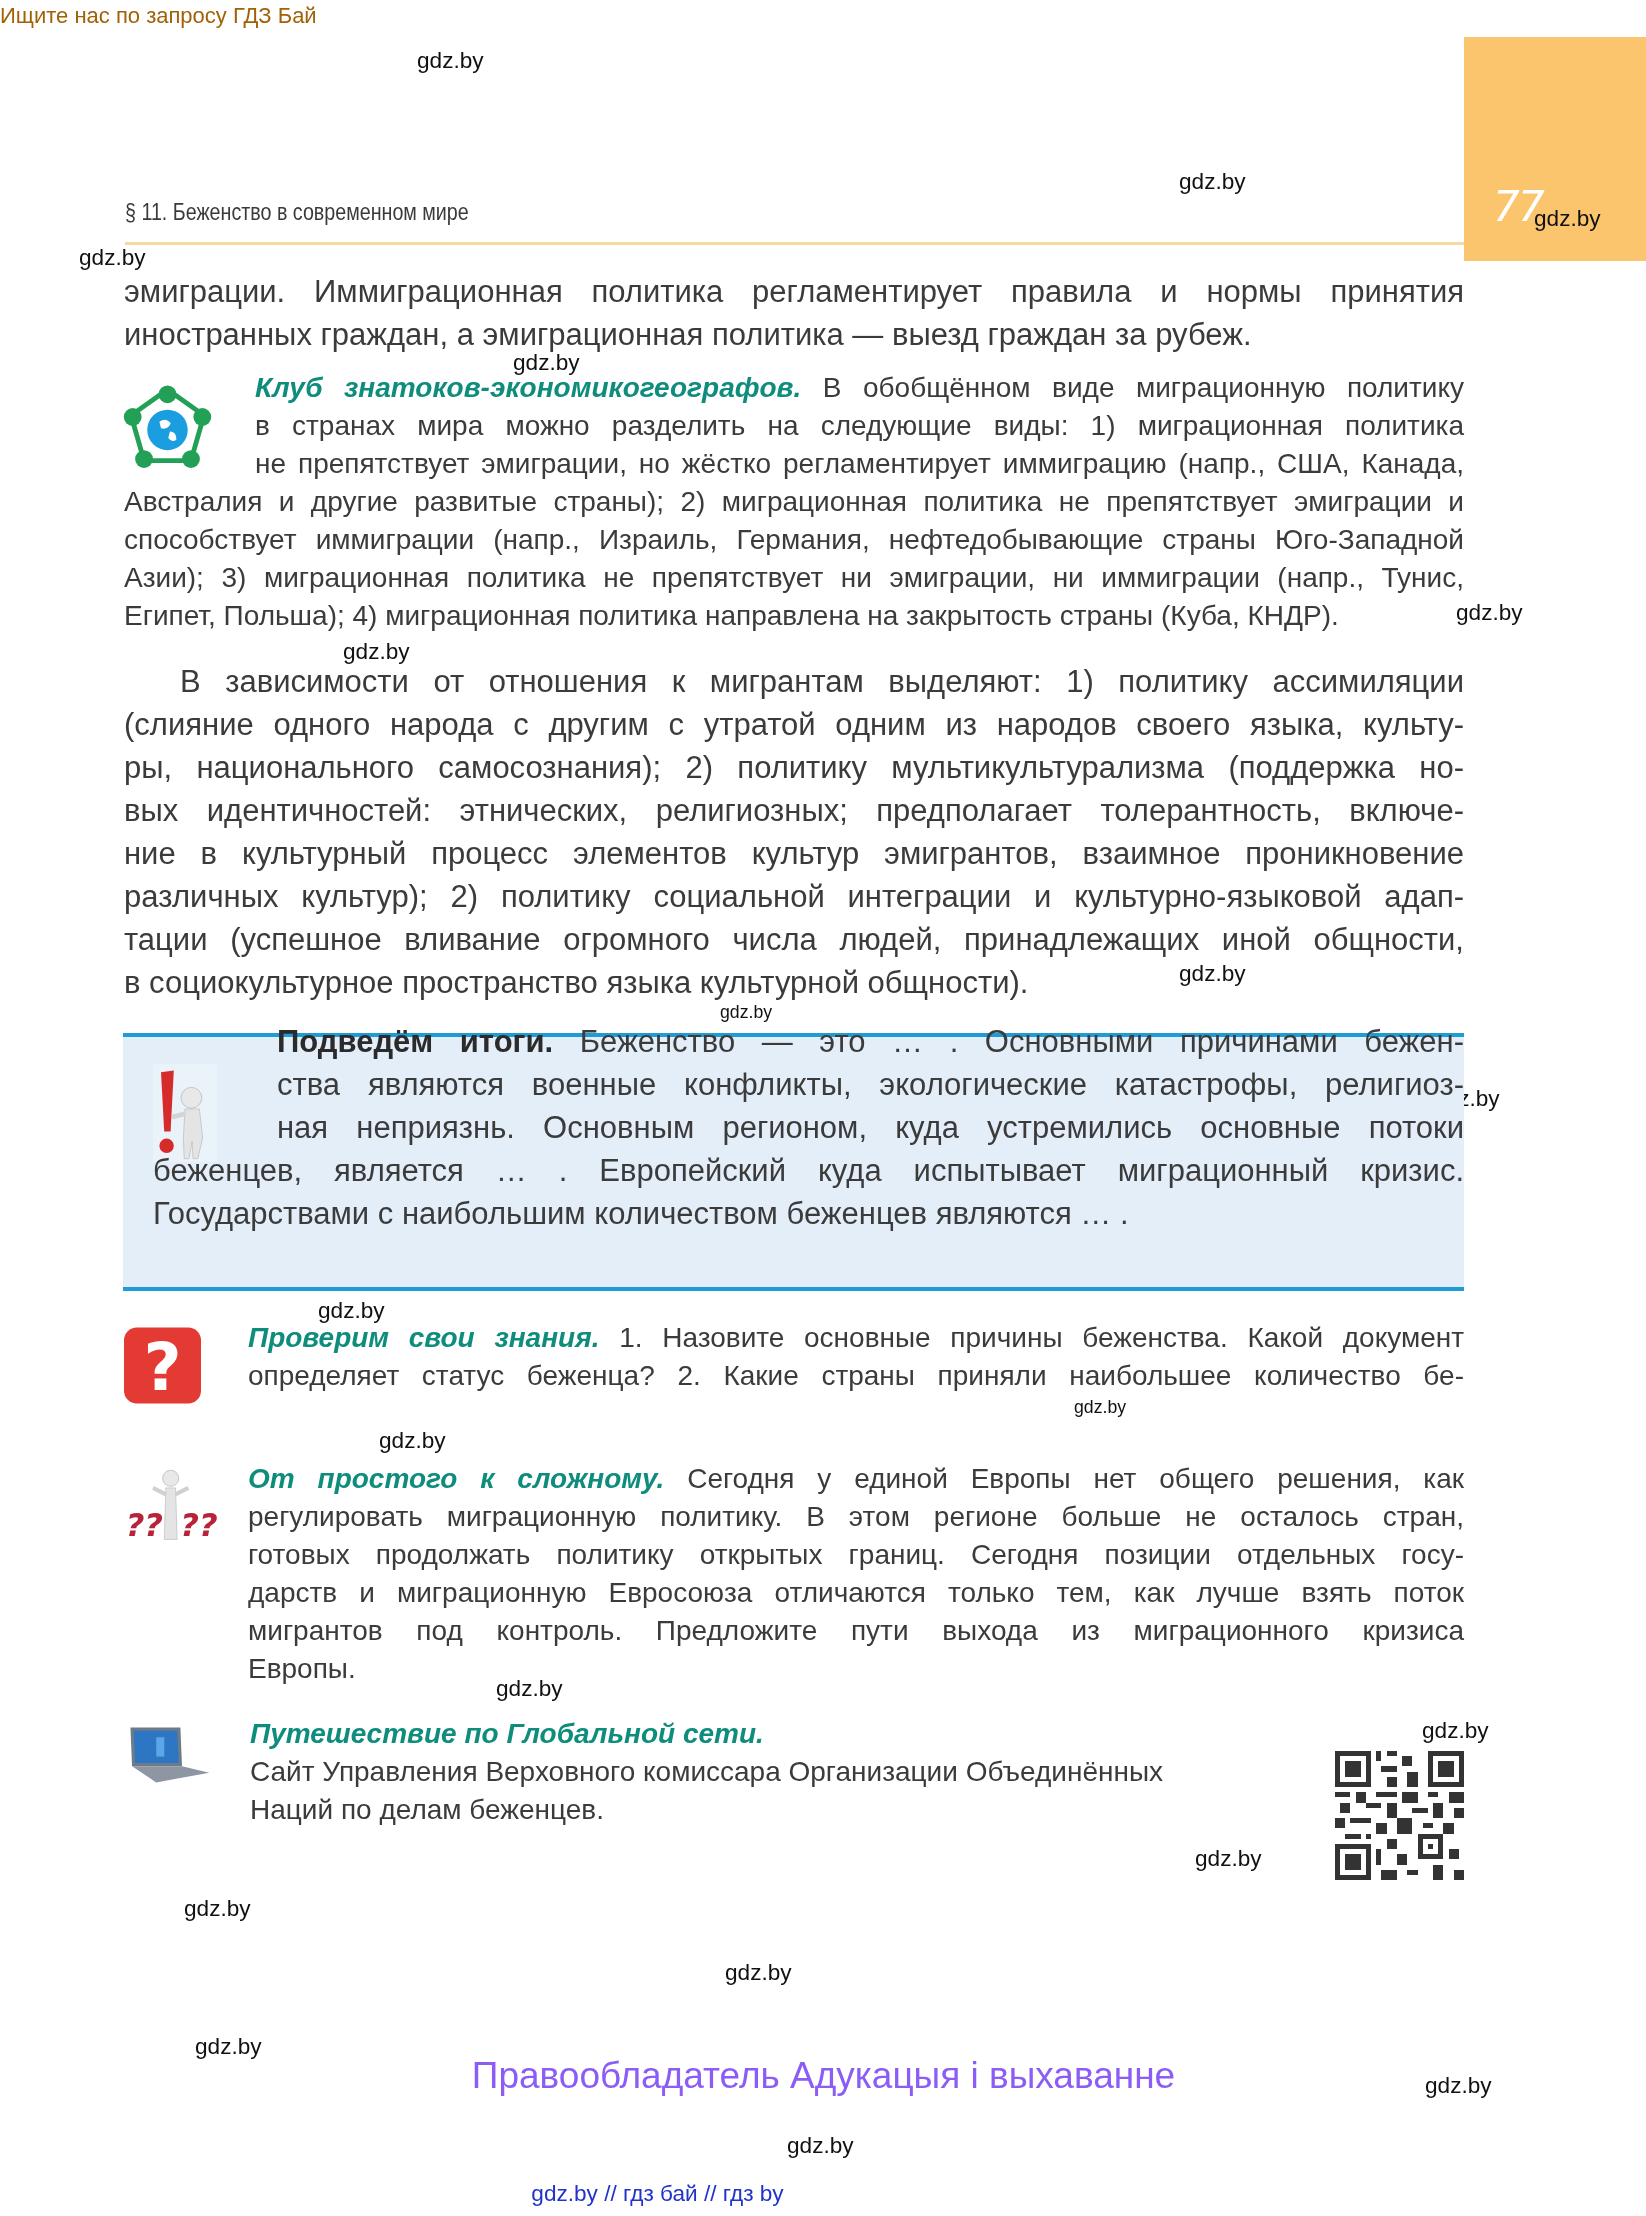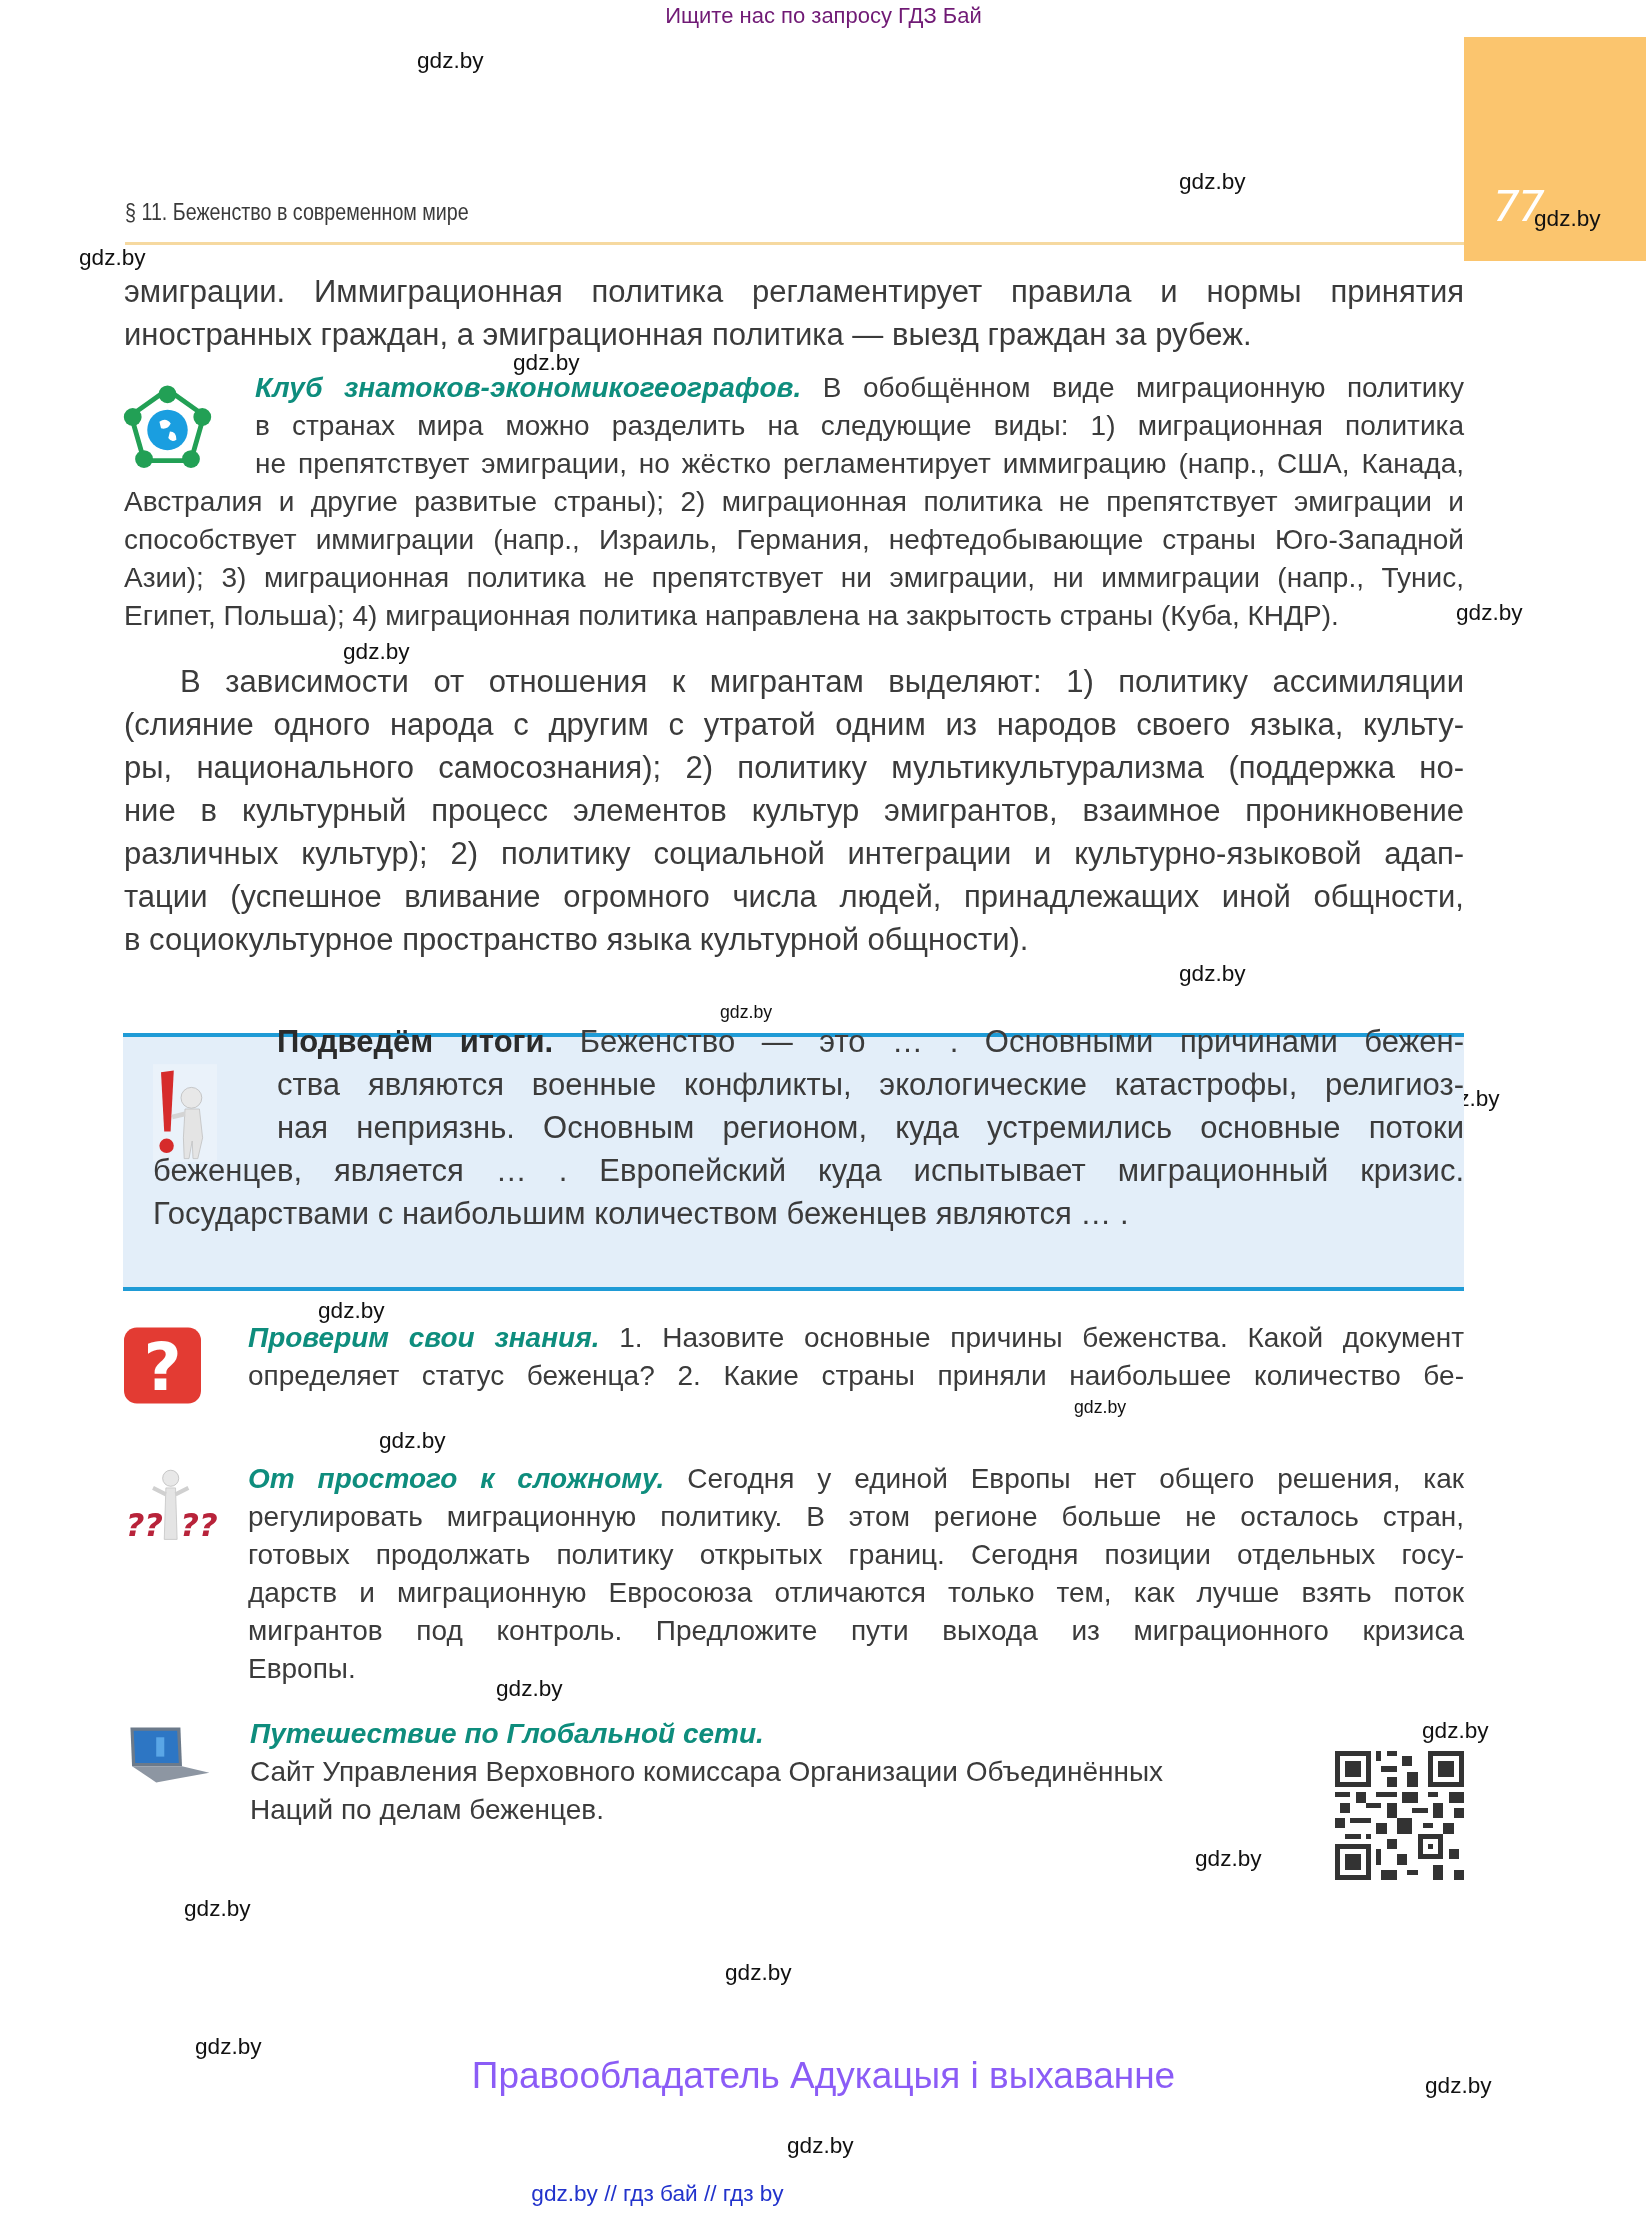--- a/index.html
+++ b/index.html
@@ -1,20 +1,20 @@
 <!DOCTYPE html>
 <html style="font-size:13px"><head>
 <meta charset="utf-8">
 <style>
   html, body { margin:0; padding:0; background:#ffffff; }
   body { width:1647px; height:2216px; position:relative; overflow:hidden;
          font-family:"Liberation Sans", "DejaVu Sans", sans-serif; color:#3a3a3a; }
 
-  .top-banner { position:absolute; top:3.2px; left:0; width:1647px; text-align:center;
-                font-size:22px; color:#701a75; font-family:"Liberation Sans", sans-serif; }
+  .top-banner { position:absolute; top:3.2px; left:0; width:1647px; 
+                font-size:22px; color:#a16207; font-family:"Liberation Sans", sans-serif; }
 
   .page-tab { position:absolute; left:1464px; top:37px; width:183px; height:224px; background:#fbc56e; }
   .page-number { position:absolute; left:1493px; top:182px; font-size:42px; color:#ffffff;
                  font-style:italic; font-family:"DejaVu Sans", sans-serif; letter-spacing:-1.6px; }
 
   .running-head { position:absolute; left:125px; top:198px; font-size:24px; color:#3a3a3a;
                   font-family:"Liberation Sans", sans-serif; transform:scaleX(0.82); transform-origin:left; }
   .head-rule { position:absolute; left:125px; top:242px; width:1339px; height:3.2px; background:#f6d9a0; }
 
   .wm { position:absolute; font-size:22.6px; color:#111; font-family:"Liberation Sans", sans-serif; white-space:nowrap; }
@@ -100,20 +100,21 @@
   <span class="line">Австралия и другие развитые страны); 2) миграционная политика не препятствует эмиграции и</span>
   <span class="line">способствует иммиграции (напр., Израиль, Германия, нефтедобывающие страны Юго-Западной</span>
   <span class="line">Азии); 3) миграционная политика не препятствует ни эмиграции, ни иммиграции (напр., Тунис,</span>
   <span class="line last">Египет, Польша); 4) миграционная политика направлена на закрытость страны (Куба, КНДР).</span>
 </div>
 
 <div class="text-block" style="top:660px;">
   <span class="line indent">В зависимости от отношения к мигрантам выделяют: 1) политику ассимиляции</span>
   <span class="line">(слияние одного народа с другим с утратой одним из народов своего языка, культу-</span>
   <span class="line">ры, национального самосознания); 2) политику мультикультурализма (поддержка но-</span>
+  <span class="line">вых идентичностей: этнических, религиозных; предполагает толерантность, включе-</span>
   <span class="line">ние в культурный процесс элементов культур эмигрантов, взаимное проникновение</span>
   <span class="line">различных культур); 2) политику социальной интеграции и культурно-языковой адап-</span>
   <span class="line">тации (успешное вливание огромного числа людей, принадлежащих иной общности,</span>
   <span class="line last">в социокультурное пространство языка культурной общности).</span>
 </div>
 
 <div class="summary-box"></div>
 <div class="icon" style="left:153px;top:1064px;width:64px;height:98px;">
   <svg width="64" height="98" viewBox="0 0 80 122">
     <rect x="0" y="0" width="80" height="122" fill="#eaf2fa"></rect>

